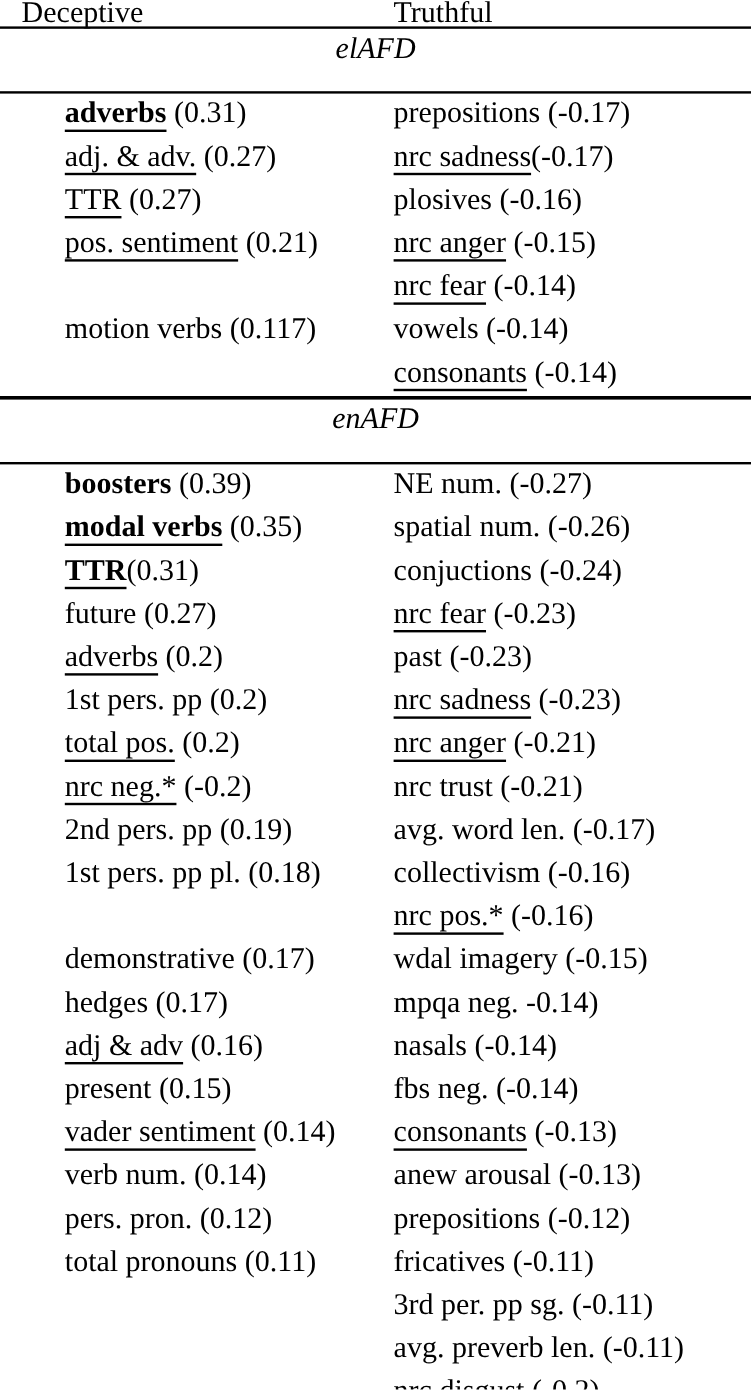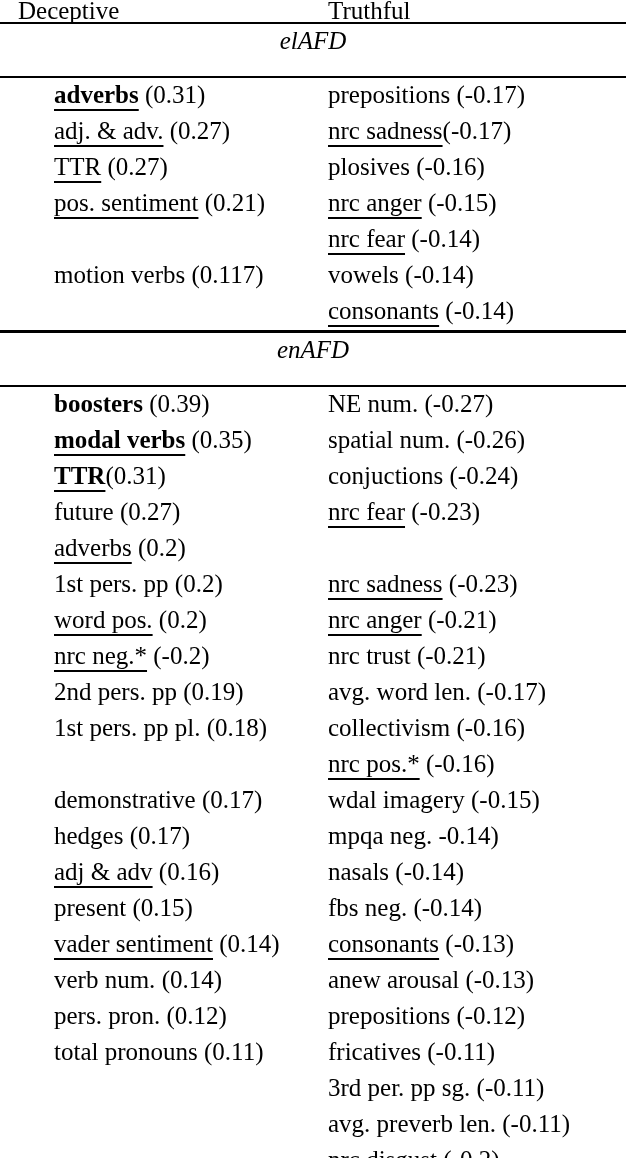--- a/index.html
+++ b/index.html
@@ -127,27 +127,28 @@
       <div class="row">
         <span class="cell c1"><span class="term b u">TTR</span><span class="gap-space"></span><span class="value">(0.31)</span></span>
         <span class="cell c2"><span class="term">conjuctions</span><span class="gap-space"> </span><span class="value">(-0.24)</span></span>
       </div>
       <div class="row">
         <span class="cell c1"><span class="term">future</span><span class="gap-space"> </span><span class="value">(0.27)</span></span>
         <span class="cell c2"><span class="term u">nrc fear</span><span class="gap-space"> </span><span class="value">(-0.23)</span></span>
       </div>
       <div class="row">
         <span class="cell c1"><span class="term u">adverbs</span><span class="gap-space"> </span><span class="value">(0.2)</span></span>
+        <span class="cell c2"><span class="term">past</span><span class="gap-space"> </span><span class="value">(-0.23)</span></span>
       </div>
       <div class="row">
         <span class="cell c1"><span class="term">1st pers. pp</span><span class="gap-space"> </span><span class="value">(0.2)</span></span>
         <span class="cell c2"><span class="term u">nrc sadness</span><span class="gap-space"> </span><span class="value">(-0.23)</span></span>
       </div>
       <div class="row">
-        <span class="cell c1"><span class="term u">word pos.</span><span class="gap-space"> </span><span class="value">(0.2)</span></span>
+        <span class="cell c1"><span class="term u">total pos.</span><span class="gap-space"> </span><span class="value">(0.2)</span></span>
         <span class="cell c2"><span class="term u">nrc anger</span><span class="gap-space"> </span><span class="value">(-0.21)</span></span>
       </div>
       <div class="row">
         <span class="cell c1"><span class="term u">nrc neg.*</span><span class="gap-space"> </span><span class="value">(-0.2)</span></span>
         <span class="cell c2"><span class="term">nrc trust</span><span class="gap-space"> </span><span class="value">(-0.21)</span></span>
       </div>
       <div class="row">
         <span class="cell c1"><span class="term">2nd pers. pp</span><span class="gap-space"> </span><span class="value">(0.19)</span></span>
         <span class="cell c2"><span class="term">avg. word len.</span><span class="gap-space"> </span><span class="value">(-0.17)</span></span>
       </div>

